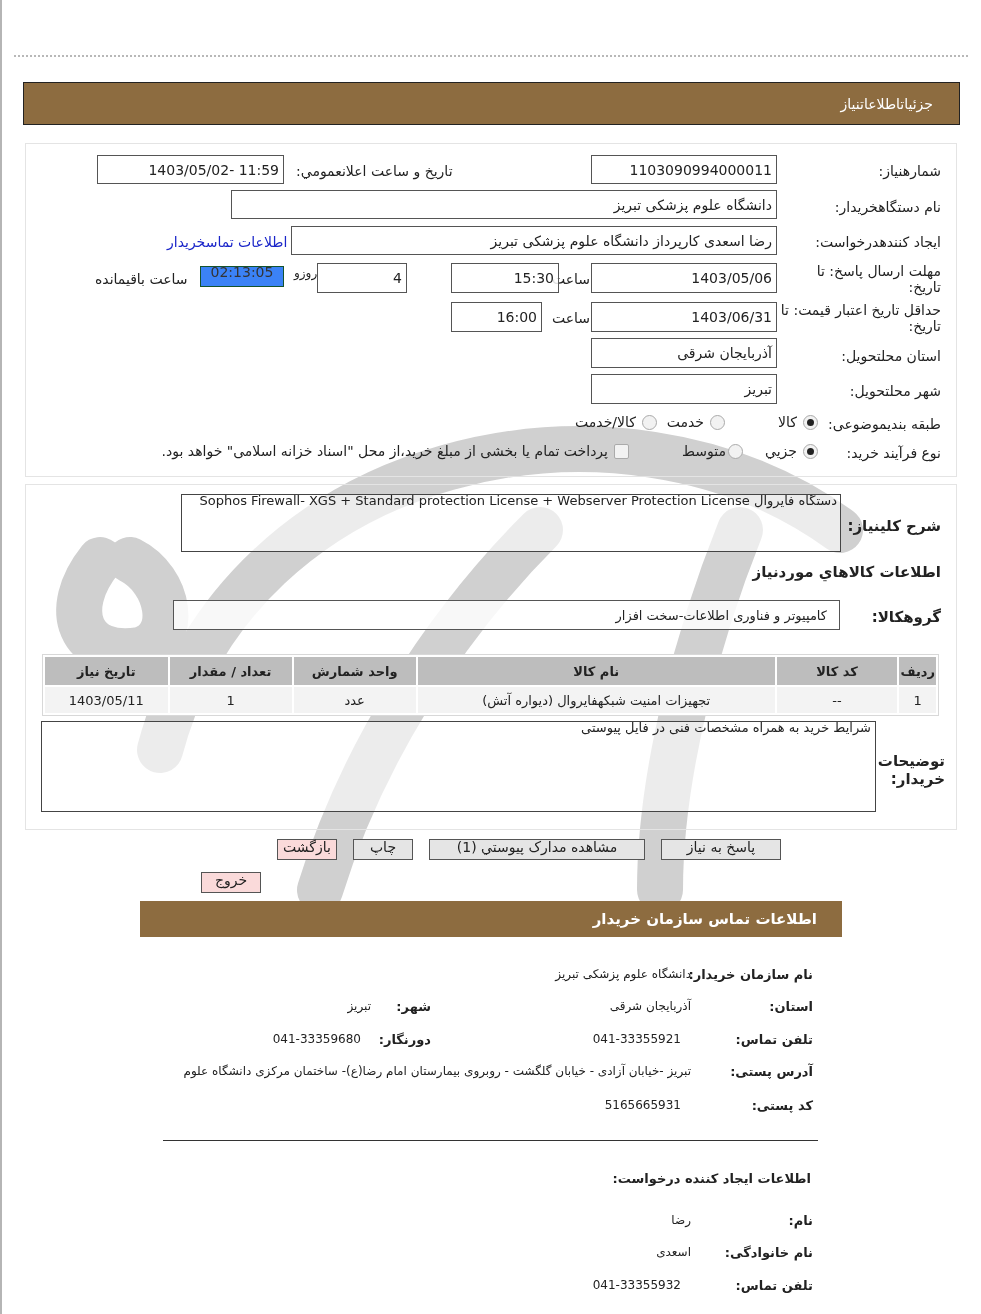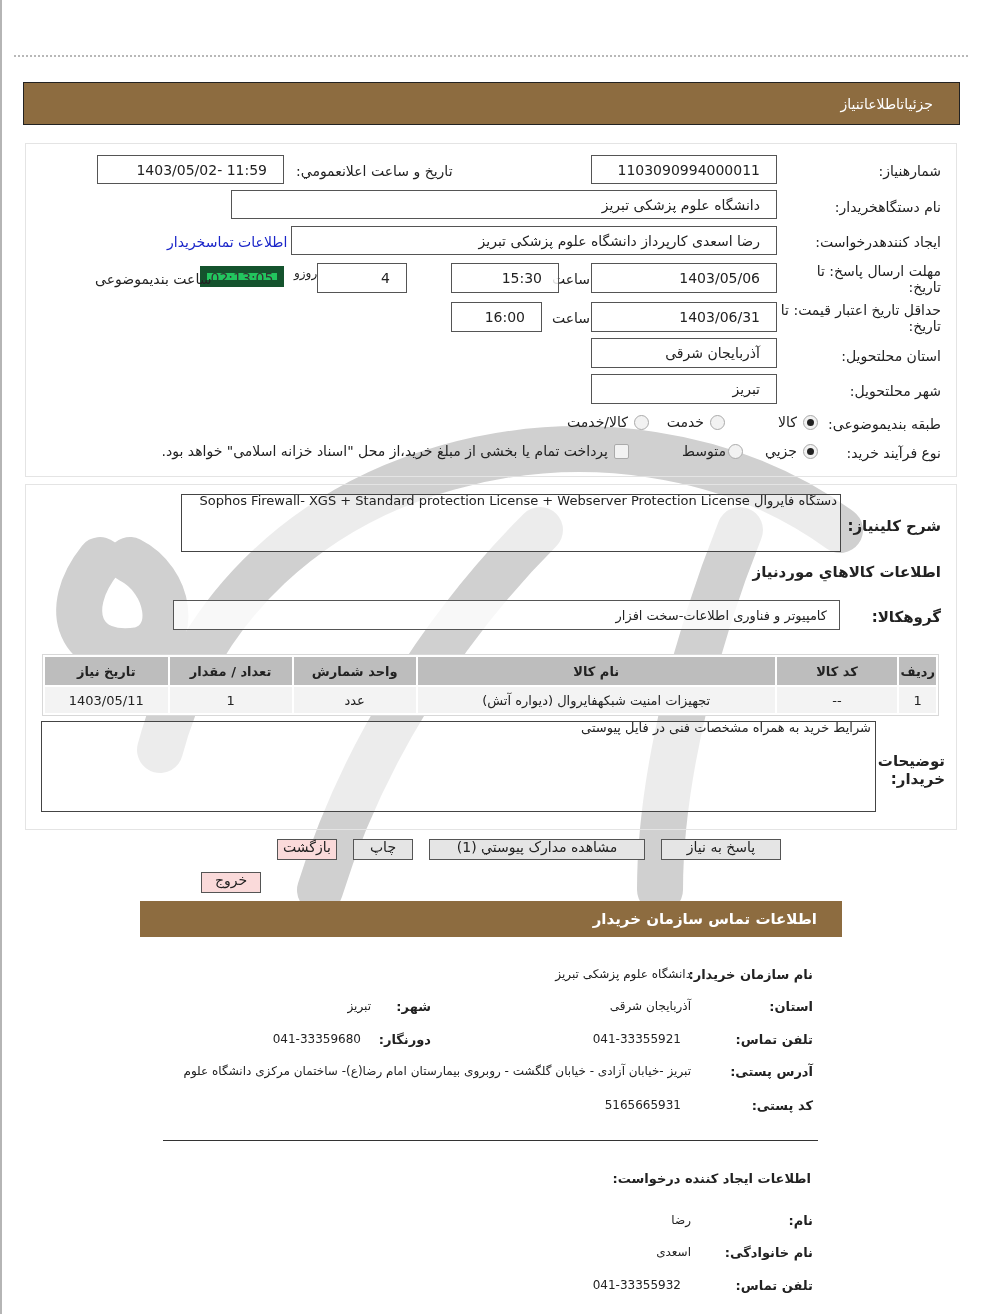--- a/index.html
+++ b/index.html
@@ -12,24 +12,24 @@
   .brown-bar { position: absolute; background: #8d6c40; color: #fff; box-sizing: border-box; }
   .hdr-main { left: 23px; top: 82px; width: 937px; height: 43px; border: 1px solid #222; padding-right: 26px; line-height: 43px; font-size: 14px; }
   .hdr-contact { left: 140px; top: 901px; width: 702px; height: 36px; padding-right: 25px; line-height: 36px; font-size: 15px; font-weight: bold; }
 
   .panel { position: absolute; border: 1px solid #e4e4e4; background: transparent; z-index: 1; }
   .p1 { left: 25px; top: 143px; width: 930px; height: 332px; }
   .p2 { left: 25px; top: 484px; width: 930px; height: 344px; }
 
   .abs { position: absolute; z-index: 2; }
   .lbl { font-size: 14px; color: #222; white-space: nowrap; }
-  .box { position: absolute; border: 1px solid #555; background: rgba(255,255,255,0.85); box-sizing: border-box; font-size: 14px; padding: 0 16px; display: flex; align-items: center; z-index: 2; white-space: nowrap; overflow: hidden; }
+  .box { position: absolute; border: 1px solid #555; background: rgba(255,255,255,0.85); box-sizing: border-box; font-size: 14px; padding: 0 4px; display: flex; align-items: center; z-index: 2; white-space: nowrap; overflow: hidden; }
   .box.ltr { direction: ltr; justify-content: flex-end; }
   .box.rtl { direction: rtl; justify-content: flex-start; }
-  .timer { position: absolute; background: #22c55e; border: 7px solid #14532d; box-sizing: border-box; font-size: 14px; text-align: center; line-height: 10px; color: #333; overflow: hidden; z-index: 2; }
+  .timer { position: absolute; background: #3b82f6; border: 1px solid #14532d; box-sizing: border-box; font-size: 14px; text-align: center; line-height: 10px; color: #333; overflow: hidden; z-index: 2; }
   .link { color: #1a25c9; text-decoration: none; font-size: 14px; }
 
   .radio { display: inline-block; width: 13px; height: 13px; border-radius: 50%; border: 1px solid #aaa; background: #f2f2f2; position: relative; vertical-align: middle; }
   .radio.on::after { content: ""; position: absolute; left: 3px; top: 3px; width: 7px; height: 7px; border-radius: 50%; background: #222; }
   .check { display: inline-block; width: 13px; height: 13px; border: 1px solid #aaa; border-radius: 2px; background: #f2f2f2; vertical-align: middle; }
 
   .bold-lbl { font-weight: bold; font-size: 15px; }
 
   table.items { position: absolute; left: 42px; top: 654px; width: 897px; border-collapse: separate; border-spacing: 2px; background: #ffffff; border: 1px solid #d8d8d8; z-index: 2; direction: rtl; }
   table.items th { background: #bdbdbd; color: #222; height: 26px; font-size: 13px; font-weight: bold; }
@@ -91,21 +91,21 @@
   </div>
 <span class="abs lbl" style="left:552px; top:271px;">ساعت</span>
 <div class="box ltr" style="left:451px; top:263px; width:108px; height:30px;">
     <span>15:30</span>
   </div>
 <div class="box ltr" style="left:317px; top:263px; width:90px; height:30px;">
     <span>4</span>
   </div>
 <span class="abs lbl" style="left:294px; top:266px; font-size:12px;">روزو</span>
 <div class="timer" style="left:200px; top:266px; width:84px; height:21px;"><span>02:13:05</span></div>
-<span class="abs lbl" style="left:95px; top:271px;">ساعت بندیموضوعی</span>
+<span class="abs lbl" style="left:95px; top:271px;">ساعت باقیمانده</span>
 
 <span class="abs lbl" style="right:40px; top:302px; width:165px; white-space:normal; line-height:16px;">حداقل تاریخ اعتبار قیمت: تا تاریخ:</span>
 <div class="box ltr" style="left:591px; top:302px; width:186px; height:30px;">
     <span>1403/06/31</span>
   </div>
 <span class="abs lbl" style="left:552px; top:310px;">ساعت</span>
 <div class="box ltr" style="left:451px; top:302px; width:91px; height:30px;">
     <span>16:00</span>
   </div>
 
@@ -121,21 +121,21 @@
 
 <span class="abs lbl" style="right:40px; top:416px;">طبقه بندیموضوعی:</span>
 <div class="abs" style="right:163px; top:414px; display:flex; gap:6px; align-items:center;">
   <span class="radio on"></span>
   <span class="lbl">کالا</span>
 </div>
 <div class="abs" style="right:256px; top:414px; display:flex; gap:6px; align-items:center;">
   <span class="radio"></span>
   <span class="lbl">خدمت</span>
 </div>
-<div class="abs" style="right:332px; top:414px; display:flex; gap:6px; align-items:center;">
+<div class="abs" style="right:324px; top:414px; display:flex; gap:6px; align-items:center;">
   <span class="radio"></span>
   <span class="lbl">کالا/خدمت</span>
 </div>
 
 <span class="abs lbl" style="right:40px; top:445px;">نوع فرآیند خرید:</span>
 <div class="abs" style="right:163px; top:443px; display:flex; gap:6px; align-items:center;">
   <span class="radio on"></span>
   <span class="lbl">جزيي</span>
 </div>
 <div class="abs" style="right:238px; top:443px; display:flex; gap:2px; align-items:center;">

